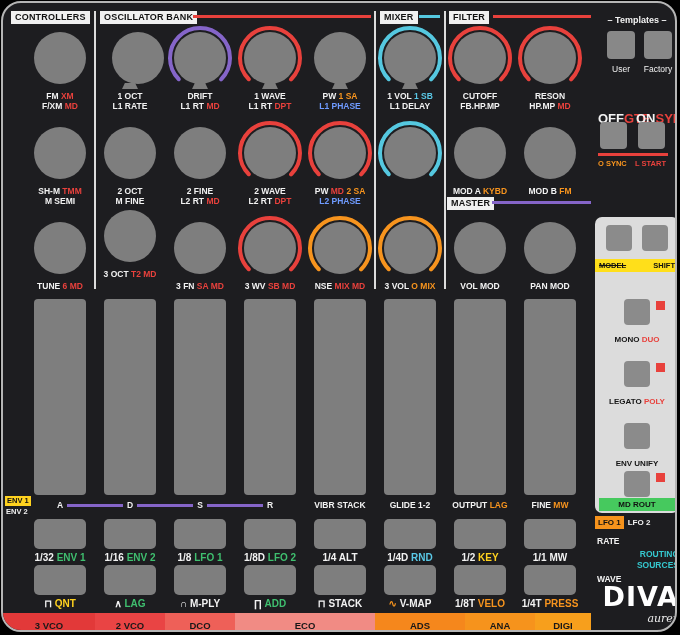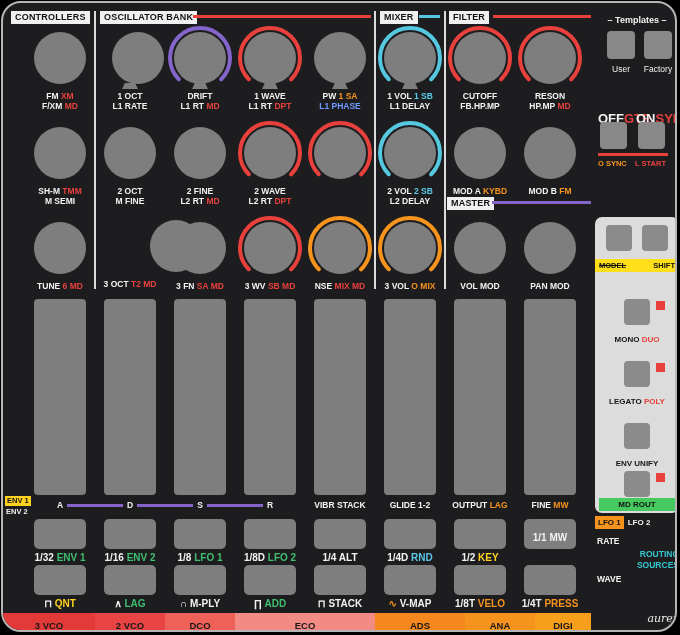--- a/index.html
+++ b/index.html
@@ -161,44 +161,44 @@
         <div class="knob-unit" style="left: 232px; top: 117px;"><svg width="70" height="66">
             <circle cx="35" cy="33" r="30" fill="none" stroke="#e8413c" stroke-width="4" stroke-dasharray="141.4 188.5" transform="rotate(135 35 33)" stroke-linecap="round"></circle>
             <circle cx="35" cy="33" r="26" fill="#7e7e7e"></circle>
           </svg><div class="knob-label">
             <div class="lbl-line"><span style="color: rgb(242, 242, 242);">2 WAVE</span></div>
             <div class="lbl-line"><span style="color: rgb(242, 242, 242);">L2 RT </span><span style="color: rgb(232, 65, 60);">DPT</span></div>
           </div></div>
         <div class="knob-unit" style="left: 302px; top: 117px;"><svg width="70" height="66">
             <circle cx="35" cy="33" r="30" fill="none" stroke="#e8413c" stroke-width="4" stroke-dasharray="141.4 188.5" transform="rotate(135 35 33)" stroke-linecap="round"></circle>
             <circle cx="35" cy="33" r="26" fill="#7e7e7e"></circle>
-          </svg></div>
+          </svg><div class="knob-label">
+            <div class="lbl-line"><span style="color: rgb(242, 242, 242);">PW </span><span style="color: rgb(232, 65, 60);">MD </span><span style="color: rgb(247, 148, 30);">2 SA</span></div>
+            <div class="lbl-line"><span style="color: rgb(111, 155, 255);">L2 PHASE</span></div>
+          </div></div>
         <div class="knob-unit" style="left: 372px; top: 117px;"><svg width="70" height="66">
             <circle cx="35" cy="33" r="30" fill="none" stroke="#55c8e0" stroke-width="4" stroke-dasharray="141.4 188.5" transform="rotate(135 35 33)" stroke-linecap="round"></circle>
             <circle cx="35" cy="33" r="26" fill="#7e7e7e"></circle>
-          </svg><div class="knob-label">
-            <div class="lbl-line"><span style="color: rgb(242, 242, 242);">2 VOL </span><span style="color: rgb(90, 200, 230);">2 SB</span></div>
-            <div class="lbl-line"><span style="color: rgb(242, 242, 242);">L2 DELAY</span></div>
-          </div></div>
+          </svg></div>
         <div class="knob-unit" style="left: 442px; top: 117px;"><svg width="70" height="66">
             <circle cx="35" cy="33" r="26" fill="#7e7e7e"></circle>
           </svg><div class="knob-label">
             <div class="lbl-line"><span style="color: rgb(242, 242, 242);">MOD A </span><span style="color: rgb(247, 148, 30);">KYBD</span></div>
           </div></div>
         <div class="knob-unit" style="left: 512px; top: 117px;"><svg width="70" height="66">
             <circle cx="35" cy="33" r="26" fill="#7e7e7e"></circle>
           </svg><div class="knob-label">
             <div class="lbl-line"><span style="color: rgb(242, 242, 242);">MOD B </span><span style="color: rgb(247, 148, 30);">FM</span></div>
           </div></div>
         <div class="knob-unit" style="left: 22px; top: 212px;"><svg width="70" height="66">
             <circle cx="35" cy="33" r="26" fill="#7e7e7e"></circle>
           </svg><div class="knob-label">
             <div class="lbl-line"><span style="color: rgb(242, 242, 242);">TUNE </span><span style="color: rgb(232, 65, 60);">6 MD</span></div>
           </div></div>
-        <div class="knob-unit" style="left: 92px; top: 210px; padding-left: 46px;"><svg width="70" height="66">
+        <div class="knob-unit" style="left: 92px; top: 200px;"><svg width="70" height="66">
             <circle cx="35" cy="33" r="26" fill="#7e7e7e"></circle>
           </svg><div class="knob-label">
             <div class="lbl-line"><span style="color: rgb(242, 242, 242);">3 OCT </span><span style="color: rgb(232, 65, 60);">T2 MD</span></div>
           </div></div>
         <div class="knob-unit" style="left: 162px; top: 212px;"><svg width="70" height="66">
             <circle cx="35" cy="33" r="26" fill="#7e7e7e"></circle>
           </svg><div class="knob-label">
             <div class="lbl-line"><span style="color: rgb(242, 242, 242);">3 FN </span><span style="color: rgb(232, 65, 60);">SA MD</span></div>
           </div></div>
         <div class="knob-unit" style="left: 232px; top: 212px;"><svg width="70" height="66">
@@ -262,21 +262,21 @@
         <div class="btn-label" style="left: 153px; top: 549px;"><span style="color: rgb(242, 242, 242);">1/8 </span><span style="color: rgb(63, 191, 111);">LFO 1</span></div>
         <div class="pbtn" style="left: 241px; top: 516px;"></div>
         <div class="btn-label" style="left: 223px; top: 549px;"><span style="color: rgb(242, 242, 242);">1/8D </span><span style="color: rgb(63, 191, 111);">LFO 2</span></div>
         <div class="pbtn" style="left: 311px; top: 516px;"></div>
         <div class="btn-label" style="left: 293px; top: 549px;"><span style="color: rgb(242, 242, 242);">1/4 </span><span style="color: rgb(242, 242, 242);">ALT</span></div>
         <div class="pbtn" style="left: 381px; top: 516px;"></div>
         <div class="btn-label" style="left: 363px; top: 549px;"><span style="color: rgb(242, 242, 242);">1/4D </span><span style="color: rgb(90, 200, 230);">RND</span></div>
         <div class="pbtn" style="left: 451px; top: 516px;"></div>
         <div class="btn-label" style="left: 433px; top: 549px;"><span style="color: rgb(242, 242, 242);">1/2 </span><span style="color: rgb(255, 210, 31);">KEY</span></div>
         <div class="pbtn" style="left: 521px; top: 516px;"></div>
-        <div class="btn-label" style="left: 503px; top: 529px;"><span style="color: rgb(242, 242, 242);">1/1 </span><span style="color: rgb(242, 242, 242);">MW</span></div>
+        <div class="btn-label" style="left: 503px; top: 549px;"><span style="color: rgb(242, 242, 242);">1/1 </span><span style="color: rgb(242, 242, 242);">MW</span></div>
       </div>
     <div id="buttons2">
         <div class="pbtn" style="left: 31px; top: 562px;"></div>
         <div class="btn-label" style="left: 13px; top: 595px;"><span style="color: rgb(242, 242, 242);">⊓ </span><span style="color: rgb(255, 210, 31);">QNT</span></div>
         <div class="pbtn" style="left: 101px; top: 562px;"></div>
         <div class="btn-label" style="left: 83px; top: 595px;"><span style="color: rgb(242, 242, 242);">∧ </span><span style="color: rgb(63, 191, 111);">LAG</span></div>
         <div class="pbtn" style="left: 171px; top: 562px;"></div>
         <div class="btn-label" style="left: 153px; top: 595px;"><span style="color: rgb(242, 242, 242);">∩ </span><span style="color: rgb(242, 242, 242);">M-PLY</span></div>
         <div class="pbtn" style="left: 241px; top: 562px;"></div>
         <div class="btn-label" style="left: 223px; top: 595px;"><span style="color: rgb(242, 242, 242);">∏ </span><span style="color: rgb(63, 191, 111);">ADD</span></div>
@@ -353,15 +353,16 @@
     </div>
 
     <div id="lfo-strip">
       <span class="lfo1">LFO 1</span>
       <span class="lfo2">LFO 2</span>
     </div>
     <div id="lbl-rate">RATE</div>
     <div id="lbl-routing">ROUTING</div>
     <div id="lbl-sources">SOURCES</div>
     <div id="lbl-wave">WAVE</div>
+    <div id="brand-logo">DIVA</div>
     <div id="brand-maker">aurex</div>
   </div>
 </div>
 
 </body></html>

